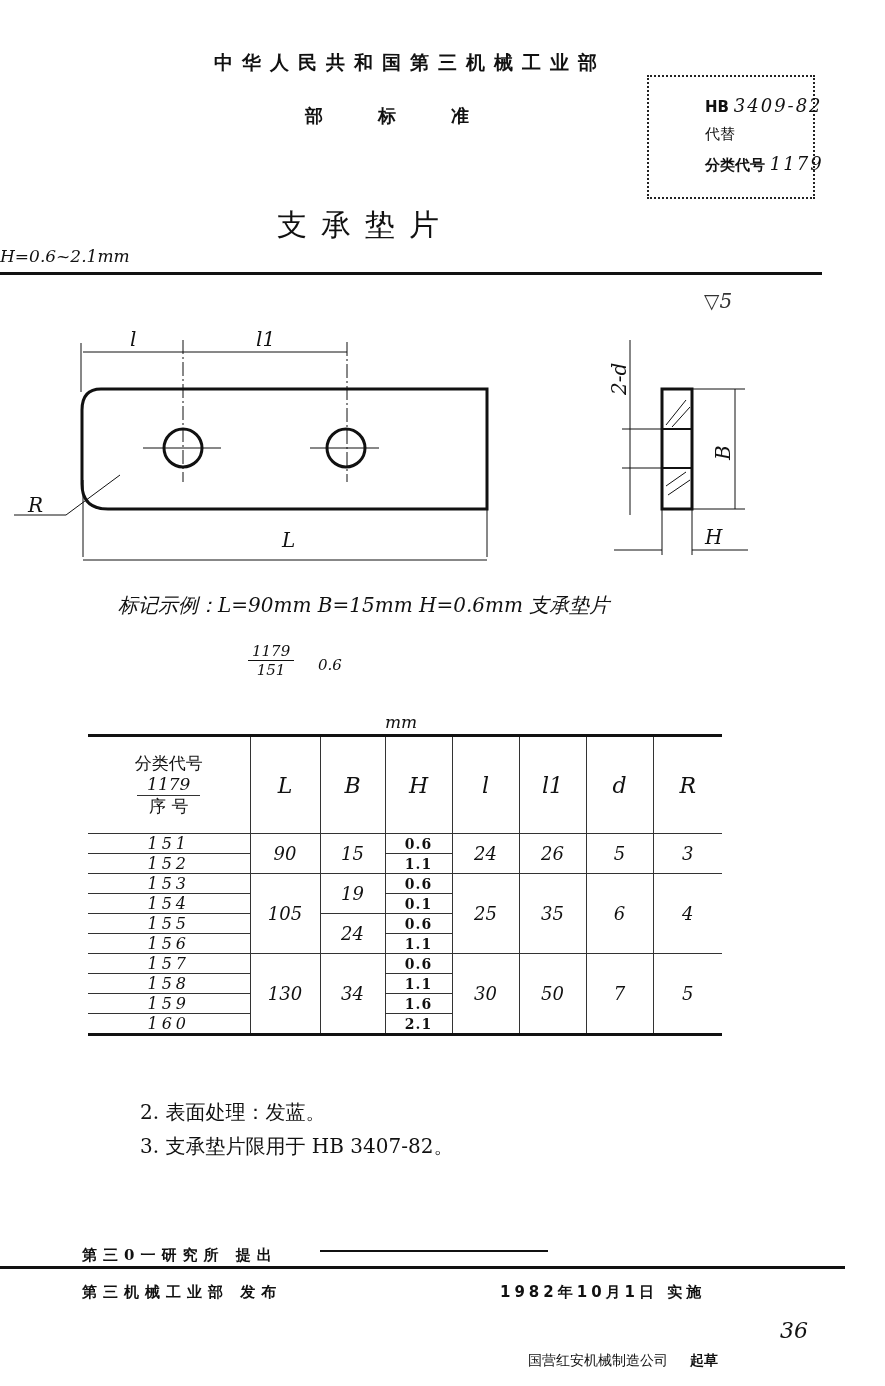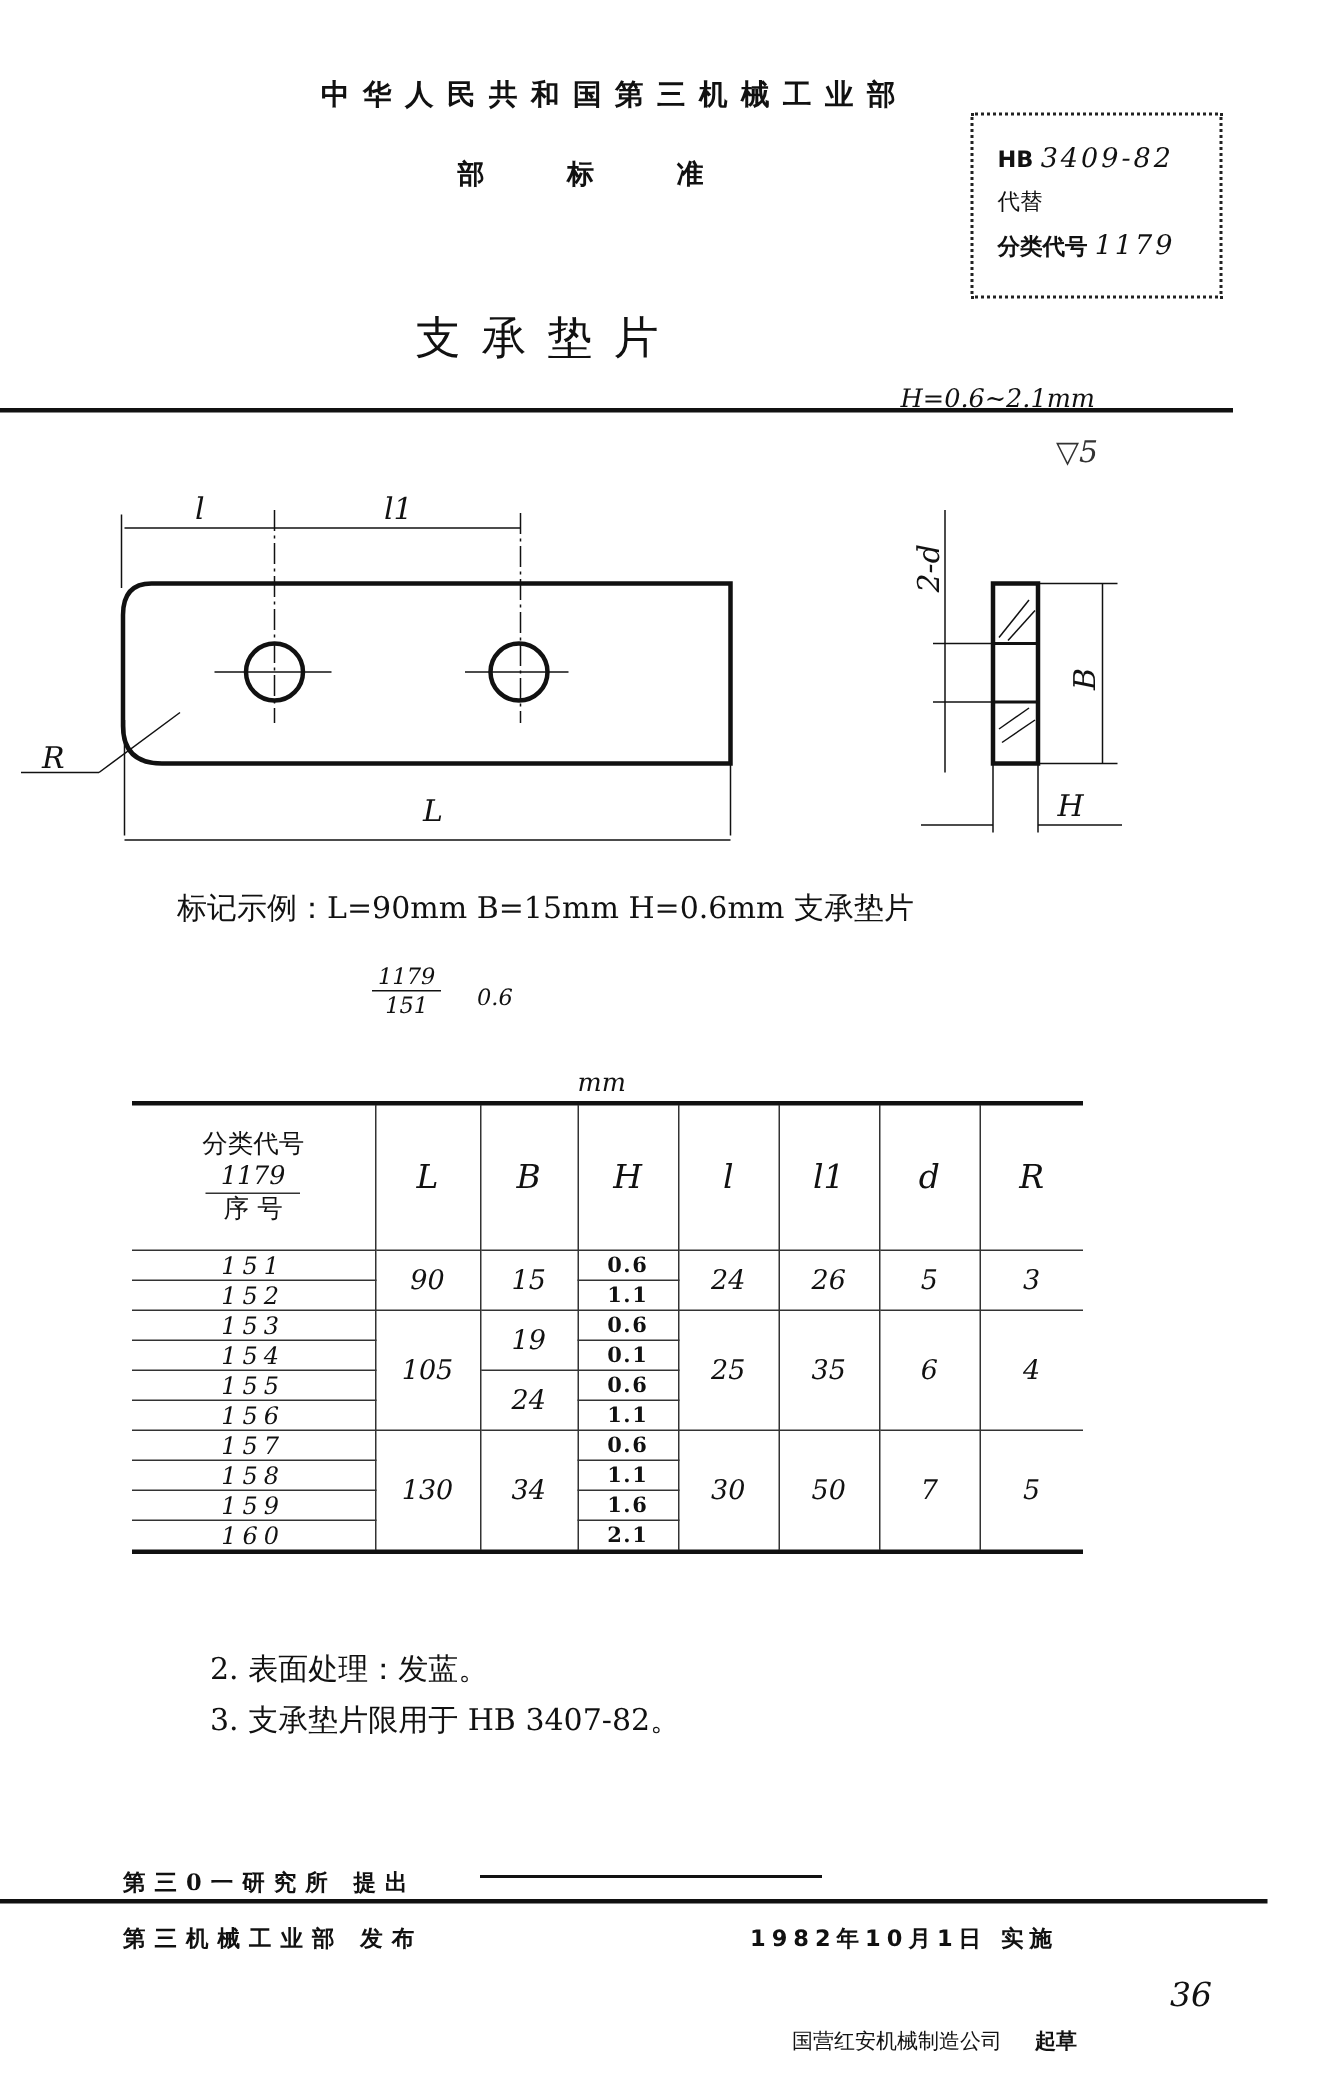--- a/index.html
+++ b/index.html
@@ -2,29 +2,29 @@
 <html><head>
   <meta charset="utf-8">
   <style>
     html, body { margin: 0; padding: 0; background: #ffffff; }
     body { width: 885px; height: 1386px; position: relative; overflow: hidden; color: #111; font-family: "DejaVu Sans", sans-serif; }
     .abs { position: absolute; }
     .hdr-org { left: 0; width: 820px; top: 50px; text-align: center; font-weight: bold; font-size: 19px; letter-spacing: 9px; }
     .hdr-std { left: 305px; top: 104px; font-weight: bold; font-size: 18px; }
     .hdr-std span { display: inline-block; margin-right: 55px; }
     .stdbox { left: 647px; top: 75px; width: 168px; height: 124px; border: 2px dotted #222; box-sizing: border-box; padding: 14px 0 0 16px; font-size: 15px; }
-    .stdbox .row { height: 29px; line-height: 29px; white-space: nowrap; }
+    .stdbox .row { height: 29px; line-height: 29px; white-space: nowrap; margin-left: 40px; }
     .stdbox b { font-weight: bold; }
     .stdbox i { font-family: "DejaVu Serif", serif; font-style: italic; font-size: 18px; letter-spacing: 2px; }
     .title { left: 0; width: 730px; top: 205px; text-align: center; font-family: "DejaVu Serif", serif; font-size: 30px; letter-spacing: 14px; }
-    .subtitle { left: 0; width: 730px; top: 256px; text-align: right; font-family: "DejaVu Serif", serif; font-style: italic; font-size: 17px; }
+    .subtitle { left: 0; width: 730px; top: 246px; text-align: left; font-family: "DejaVu Serif", serif; font-style: italic; font-size: 17px; }
     .hrule { left: 0; width: 822px; top: 272px; border-top: 3px solid #111; height: 0; }
     .rough { left: 704px; top: 289px; font-family: "DejaVu Serif", serif; font-style: italic; font-size: 20px; color: #333; }
     .drawing { left: 0; top: 280px; width: 885px; height: 300px; }
-    .example { left: 118px; top: 592px; font-family: "DejaVu Serif", serif; font-size: 20px; white-space: nowrap; }
+    .example { left: 118px; top: 592px; font-family: "DejaVu Serif", serif; font-style: italic; font-size: 20px; white-space: nowrap; }
     .frac { left: 248px; top: 642px; font-family: "DejaVu Serif", serif; font-style: italic; font-size: 15px; text-align: center; }
     .frac .num { border-bottom: 1px solid #111; padding: 0 4px; }
     .fracval { left: 318px; top: 656px; font-family: "DejaVu Serif", serif; font-style: italic; font-size: 15px; }
     .unit { left: 385px; top: 712px; font-family: "DejaVu Serif", serif; font-style: italic; font-size: 17px; }
     table.spec { position: absolute; left: 88px; top: 734px; width: 634px; border-collapse: collapse; table-layout: fixed; }
     table.spec td, table.spec th { border: 1px solid #333; text-align: center; padding: 0; font-family: "DejaVu Serif", serif; font-style: italic; font-weight: normal; }
     table.spec { border-top: 3px solid #111; border-bottom: 3px solid #111; }
     table.spec th { height: 96px; font-size: 22px; }
     table.spec th.first { font-size: 17px; font-style: normal; line-height: 21px; border-left: none; }
     table.spec th.first .code { font-style: italic; display: inline-block; border-bottom: 1px solid #333; padding: 0 10px; }

